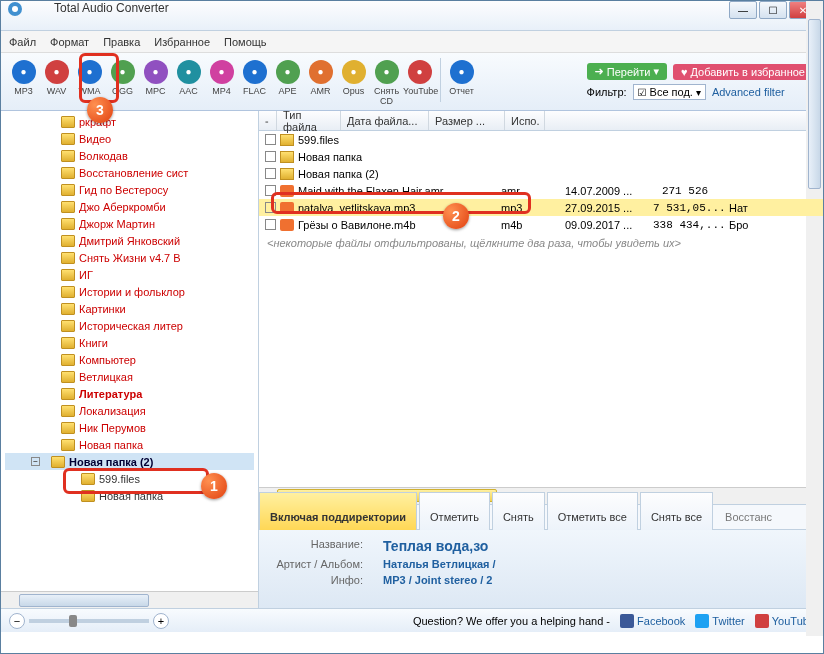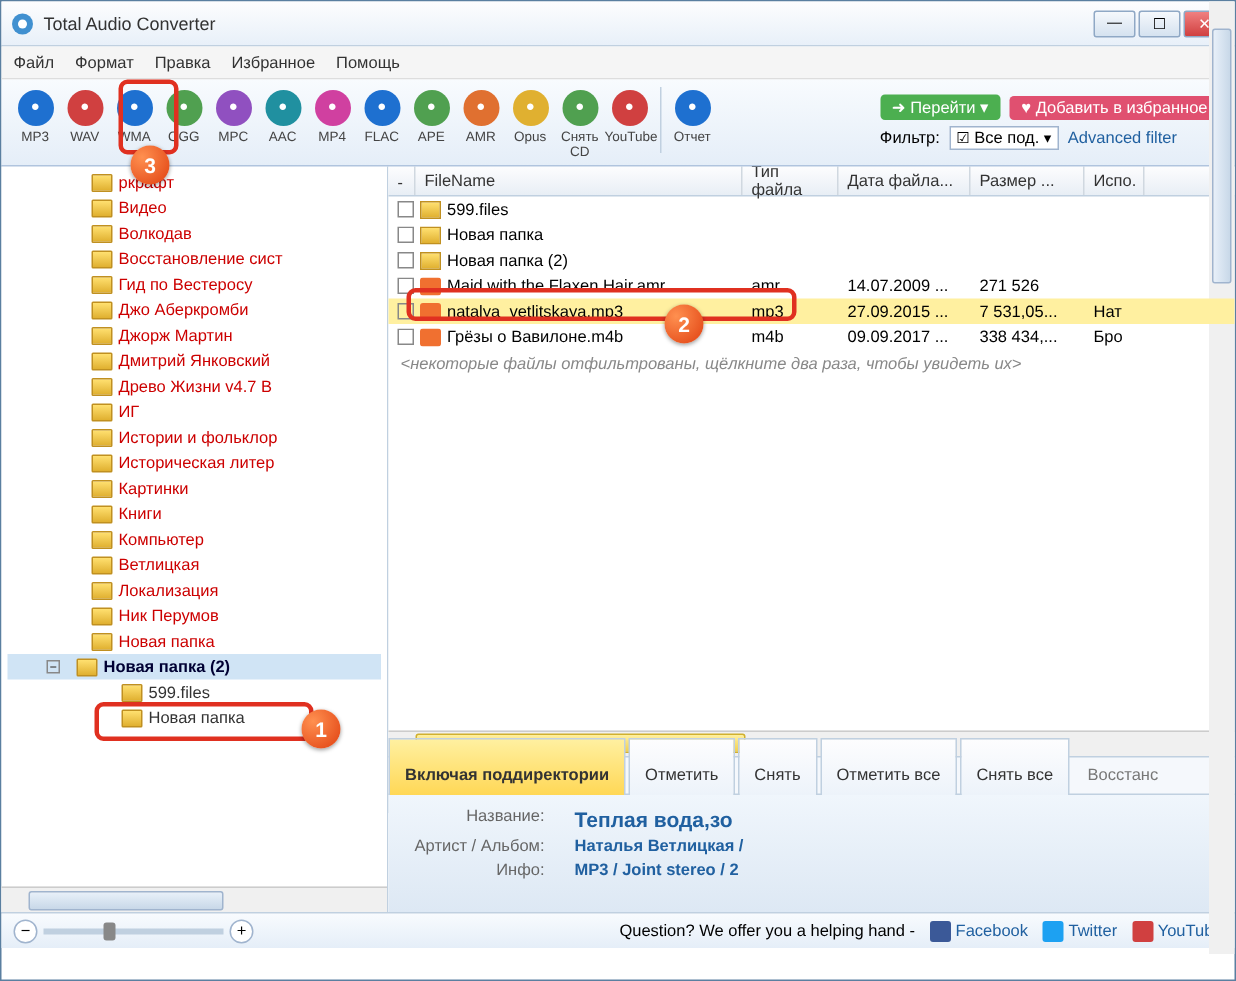--- a/index.html
+++ b/index.html
@@ -1,18 +1,18 @@
 <!DOCTYPE html>
 <html><head>
 <meta charset="utf-8">
 <style>
 * { box-sizing: border-box; margin: 0; padding: 0; font-family: Tahoma, sans-serif; font-size: 11px; }
 body { background: #f0f0f0; }
 .window { width: 824px; height: 654px; background: #fff; border: 1px solid #5a7fa0; position: relative; box-shadow: 0 0 8px rgba(0,0,0,0.3); }
-.titlebar { height: 30px; background: linear-gradient(#fdfdfe, #e8f0f9); display: flex; align-items: center; padding: 0 6px; border-bottom: 1px solid #c0d0e0; }
+.titlebar { height: 30px; background: linear-gradient(#fdfdfe, #e8f0f9); display: flex; padding: 0 6px; border-bottom: 1px solid #c0d0e0; gap: 25px; }
 .titlebar .icon { width: 16px; height: 16px; margin-right: 6px; }
 .titlebar .title { flex: 1; color: #333; font-size: 12px; }
 .winbtns { display: flex; gap: 2px; }
 .winbtn { width: 28px; height: 18px; background: linear-gradient(#f5f8fc, #d5e2f0); border: 1px solid #8fa8c5; border-radius: 2px; display: flex; align-items: center; justify-content: center; font-size: 10px; }
 .winbtn.close { background: linear-gradient(#f08080, #d04040); color: #fff; }
 .menubar { height: 22px; display: flex; align-items: center; padding: 0 8px; gap: 14px; background: #f5f5f5; border-bottom: 1px solid #ddd; }
 .menubar span { color: #333; cursor: default; }
 .toolbar { height: 58px; background: linear-gradient(#f8fbfe, #e5eef8); border-bottom: 1px solid #b0c4de; display: flex; align-items: center; padding: 0 6px; position: relative; }
 .tbitem { width: 33px; text-align: center; cursor: pointer; }
 .tbicon { width: 24px; height: 24px; border-radius: 50%; margin: 2px auto; display: flex; align-items: center; justify-content: center; color: #fff; font-size: 10px; font-weight: bold; }
@@ -38,21 +38,21 @@
 .rightpane { flex: 1; display: flex; flex-direction: column; background: #fff; }
 .filehead { height: 20px; background: linear-gradient(#fdfdfe, #e8eef5); border-bottom: 1px solid #c0d0e0; display: flex; align-items: center; }
 .fh { border-right: 1px solid #d0d8e0; padding: 0 6px; height: 100%; display: flex; align-items: center; font-size: 11px; color: #333; }
 .filelist { flex: 1; position: relative; }
 .filerow { height: 17px; display: flex; align-items: center; }
 .filerow.sel { background: #fff0a0; }
 .fc { padding: 0 6px; white-space: nowrap; overflow: hidden; }
 .fc.name { width: 236px; display: flex; align-items: center; gap: 4px; }
 .fc.type { width: 64px; }
 .fc.date { width: 88px; }
-.fc.size { width: 76px; text-align: left; }
+.fc.size { width: 76px; text-align: center; font-family: Liberation Mono, monospace; }
 .fc.perf { width: 40px; }
 .chk { width: 11px; height: 11px; border: 1px solid #888; flex-shrink: 0; }
 .fileicon { width: 14px; height: 12px; flex-shrink: 0; }
 .fileicon.folder { background: linear-gradient(#ffe070, #e0b030); border: 1px solid #c09020; }
 .fileicon.audio { background: #f07030; border-radius: 2px; }
 .hint { color: #888; font-style: italic; padding: 4px 8px; font-size: 11px; }
 .rhscroll { height: 17px; background: #f0f0f0; border-top: 1px solid #ccc; display: flex; }
 .rhscroll .thumb { width: 220px; height: 13px; background: linear-gradient(#fff0a0, #f0d050); border: 1px solid #d0b030; margin: 1px 0 0 18px; border-radius: 2px; }
 .actionbar { height: 26px; background: #f5f8fc; border-top: 1px solid #c0d0e0; border-bottom: 1px solid #c0d0e0; display: flex; align-items: center; }
 .actbtn { padding: 18px 10px; border: 1px solid #c0d0e0; background: linear-gradient(#fdfdfe, #e8f0f9); margin-right: 2px; color: #333; }
@@ -209,49 +209,53 @@
           <div class="treeitem">
             <div class="foldericon"></div>
             <span>Джорж Мартин</span>
           </div>
           <div class="treeitem">
             <div class="foldericon"></div>
             <span>Дмитрий Янковский</span>
           </div>
           <div class="treeitem">
             <div class="foldericon"></div>
-            <span>Древо Жизни v4.7 B</span>
+            <span>Снять Жизни v4.7 B</span>
           </div>
           <div class="treeitem">
             <div class="foldericon"></div>
             <span>ИГ</span>
           </div>
           <div class="treeitem">
             <div class="foldericon"></div>
             <span>Истории и фольклор</span>
           </div>
           <div class="treeitem">
             <div class="foldericon"></div>
+            <span>Картинки</span>
+          </div>
+          <div class="treeitem">
+            <div class="foldericon"></div>
             <span>Историческая литер</span>
           </div>
           <div class="treeitem">
             <div class="foldericon"></div>
-            <span>Картинки</span>
-          </div>
-          <div class="treeitem">
-            <div class="foldericon"></div>
             <span>Книги</span>
           </div>
           <div class="treeitem">
             <div class="foldericon"></div>
             <span>Компьютер</span>
           </div>
           <div class="treeitem">
             <div class="foldericon"></div>
             <span>Ветлицкая</span>
+          </div>
+          <div class="treeitem lit">
+            <div class="foldericon"></div>
+            <span>Литература</span>
           </div>
           <div class="treeitem">
             <div class="foldericon"></div>
             <span>Локализация</span>
           </div>
           <div class="treeitem">
             <div class="foldericon"></div>
             <span>Ник Перумов</span>
           </div>
           <div class="treeitem">
@@ -276,21 +280,20 @@
           <div class="thumb"></div>
         </div>
       <div class="hscroll">
           <div class="thumb"></div>
         </div>
     </div>
 
     <div class="rightpane">
       <div class="filehead">
         <div class="fh" style="width:18px">⁃</div>
-        <div class="fh" style="width:218px">FileName</div>
         <div class="fh" style="width:64px">Тип файла</div>
         <div class="fh" style="width:88px">Дата файла...</div>
         <div class="fh" style="width:76px">Размер ...</div>
         <div class="fh" style="width:40px">Испо.</div>
       </div>
       <div class="filelist" id="filelist">
           <div class="filerow">
             <div class="fc name">
               <div class="chk"></div>
               <div class="fileicon folder"></div>

